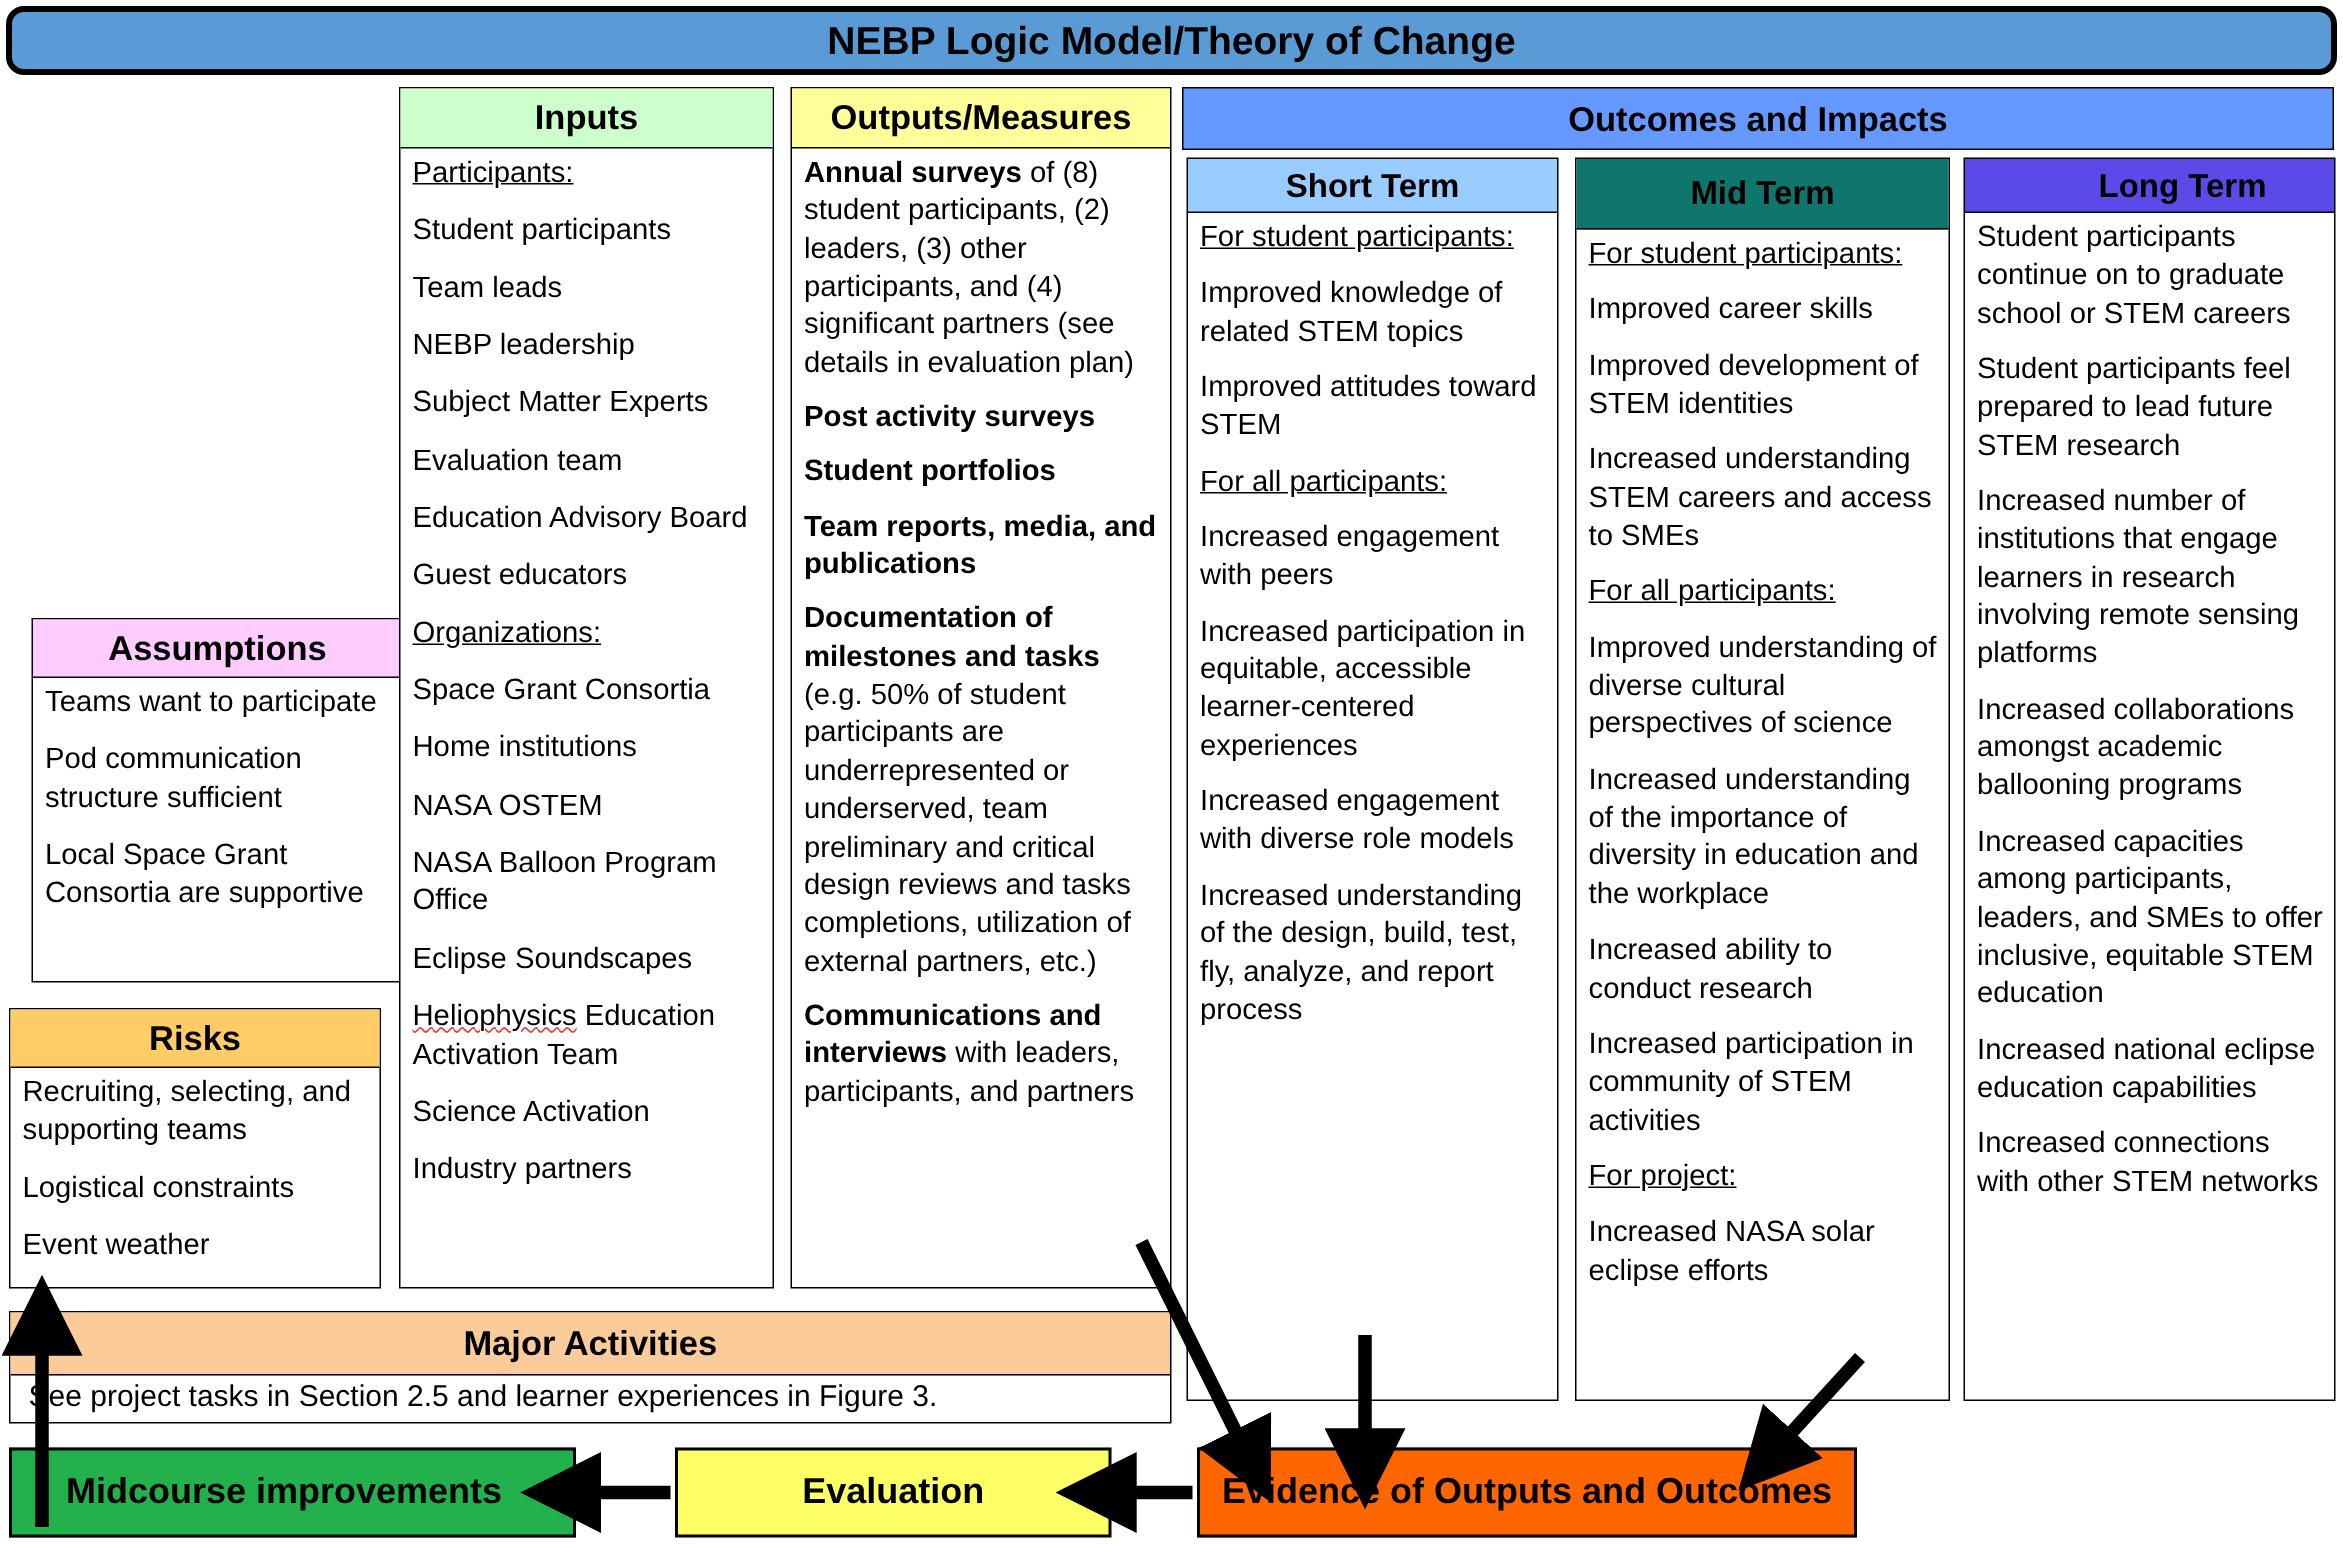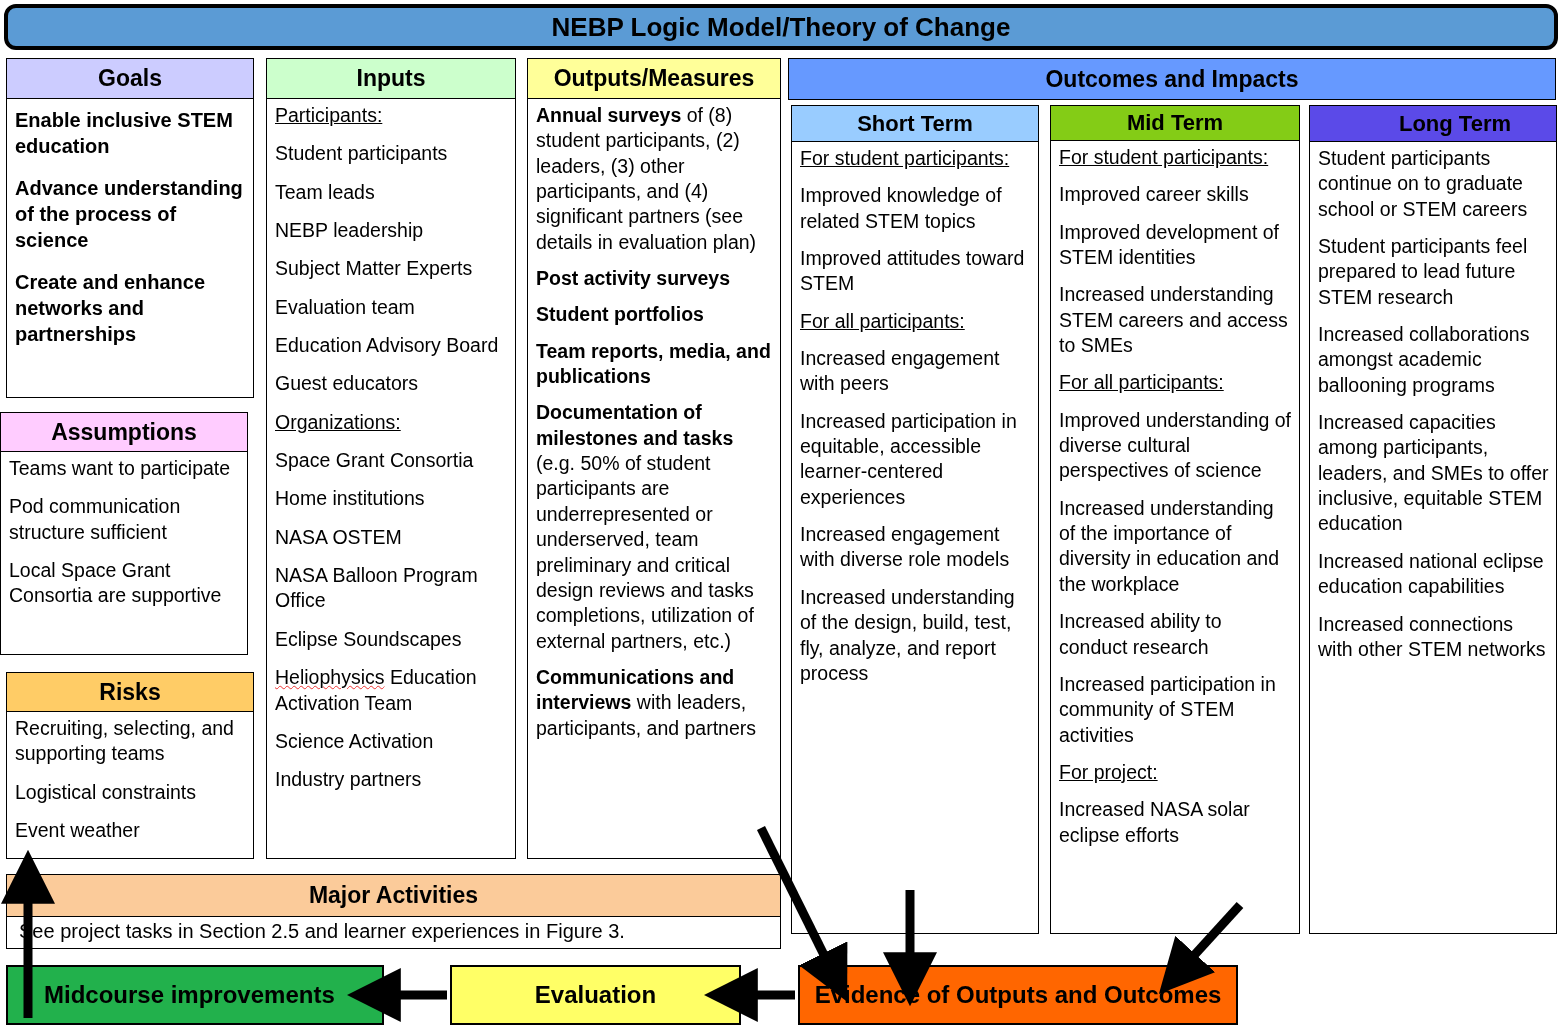--- a/index.html
+++ b/index.html
@@ -40,21 +40,21 @@
   .li .b{font-weight:bold;}
   .squig{ text-decoration: underline; text-decoration-style: wavy; text-decoration-color:#e33; text-decoration-thickness:1px;}
 
   
   #goals{left:6px;top:58px;width:248px;height:340px;}
   #goals .panel-head{height:40px;background:#ccccff;font-size:23px;}
   #goals .panel-body{padding-top:8px;}
   #goals .li{font-weight:bold;font-size:20px;line-height:1.30;margin-bottom:16px;}
 
   
-  #assumptions{left:0;top:412px;width:248px;height:243px;}
+  #assumptions{left:21px;top:412px;width:248px;height:243px;}
   #assumptions .panel-head{height:39px;background:#ffccff;font-size:23px;}
   #assumptions .li{margin-bottom:13px;}
 
   
   #risks{left:6px;top:672px;width:248px;height:187px;}
   #risks .panel-head{height:39px;background:#ffcc66;font-size:23px;}
   #risks .li{margin-bottom:13px;}
 
   
   #inputs{left:266px;top:58px;width:250px;height:801px;}
@@ -69,21 +69,21 @@
   
   #outcomes-head{
     position:absolute;left:788px;top:58px;width:768px;height:42px;
     background:#6699ff;border:1px solid #000;box-sizing:border-box;
     display:flex;align-items:center;justify-content:center;
     font-weight:bold;font-size:23px;
   }
   #shortterm{left:791px;top:105px;width:248px;height:829px;}
   #shortterm .panel-head{height:36px;background:#99ccff;font-size:22px;}
   #midterm{left:1050px;top:105px;width:250px;height:829px;}
-  #midterm .panel-head{height:35px;background:#84cc16;font-size:22px;}
+  #midterm .panel-head{height:47px;background:#0f766e;font-size:22px;}
   #longterm{left:1309px;top:105px;width:248px;height:829px;}
   #longterm .panel-head{height:36px;background:#5b4ae8;font-size:22px;padding-left:44px;}
 
   #shortterm .li,#midterm .li,#longterm .li{margin-bottom:12px;}
 
   
   #major{left:6px;top:874px;width:775px;height:75px;}
   #major .panel-head{height:42px;background:#fbcb9a;font-size:23px;}
   #major .panel-body{padding:3px 6px 0 12px;font-size:20px;}
 
@@ -102,28 +102,20 @@
   
   #arrows{position:absolute;left:0;top:0;width:1562px;height:1029px;pointer-events:none;}
 </style>
 </head>
 <body>
 
 <div class="page">
 
   <div class="title-banner" id="title-banner">NEBP Logic Model/Theory of Change</div>
 
-  <div class="panel" id="goals">
-    <div class="panel-head">Goals</div>
-    <div class="panel-body">
-      <p class="li">Enable inclusive STEM education</p>
-      <p class="li">Advance understanding of the process of science</p>
-      <p class="li">Create and enhance networks and partnerships</p>
-    </div>
-  </div>
 
   <div class="panel" id="assumptions">
     <div class="panel-head">Assumptions</div>
     <div class="panel-body">
       <p class="li">Teams want to participate</p>
       <p class="li">Pod communication structure sufficient</p>
       <p class="li">Local Space Grant Consortia are supportive</p>
     </div>
   </div>
 
@@ -202,20 +194,21 @@
       <p class="li underline-head">For project:</p>
       <p class="li">Increased NASA solar eclipse efforts</p>
     </div>
   </div>
 
   <div class="panel" id="longterm">
     <div class="panel-head">Long Term</div>
     <div class="panel-body">
       <p class="li">Student participants continue on to graduate school or STEM careers</p>
       <p class="li">Student participants feel prepared to lead future STEM research</p>
+      <p class="li">Increased number of institutions that engage learners in research involving remote sensing platforms</p>
       <p class="li">Increased collaborations amongst academic ballooning programs</p>
       <p class="li">Increased capacities among participants, leaders, and SMEs to offer inclusive, equitable STEM education</p>
       <p class="li">Increased national eclipse education capabilities</p>
       <p class="li">Increased connections with other STEM networks</p>
     </div>
   </div>
 
   <div class="panel" id="major">
     <div class="panel-head">Major Activities</div>
     <div class="panel-body">See project tasks in Section 2.5 and learner experiences in Figure 3.</div>

